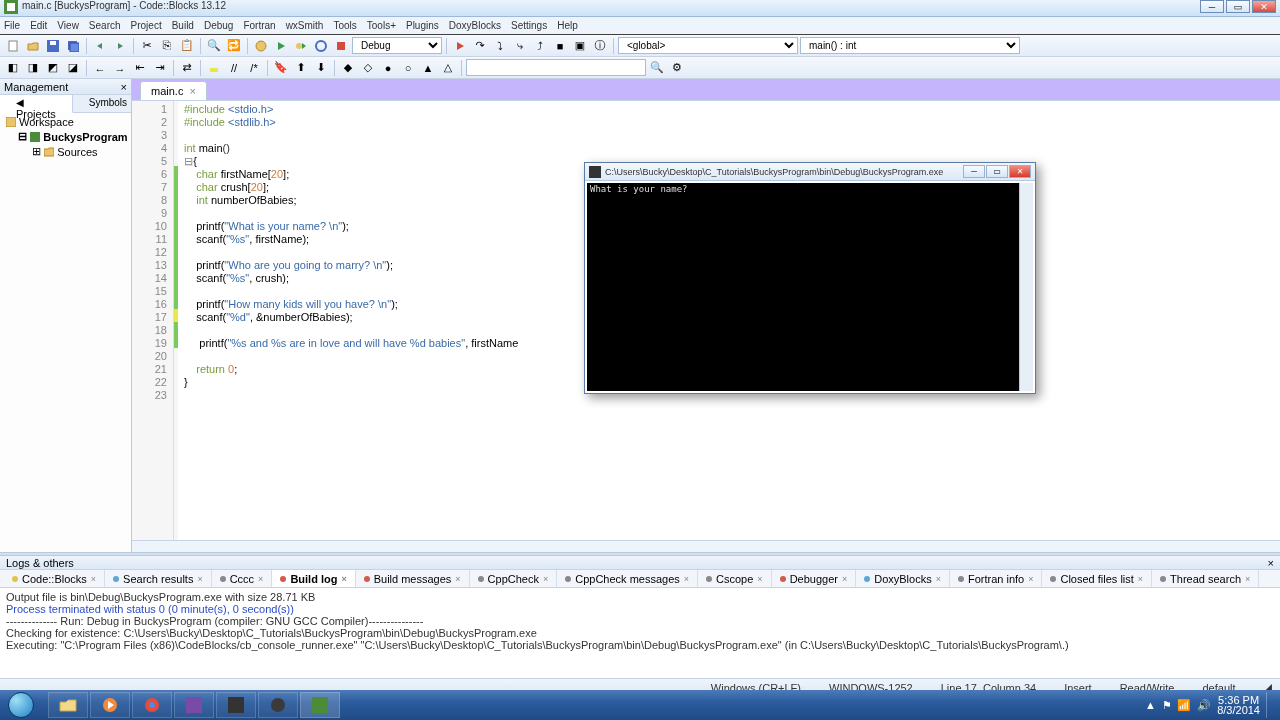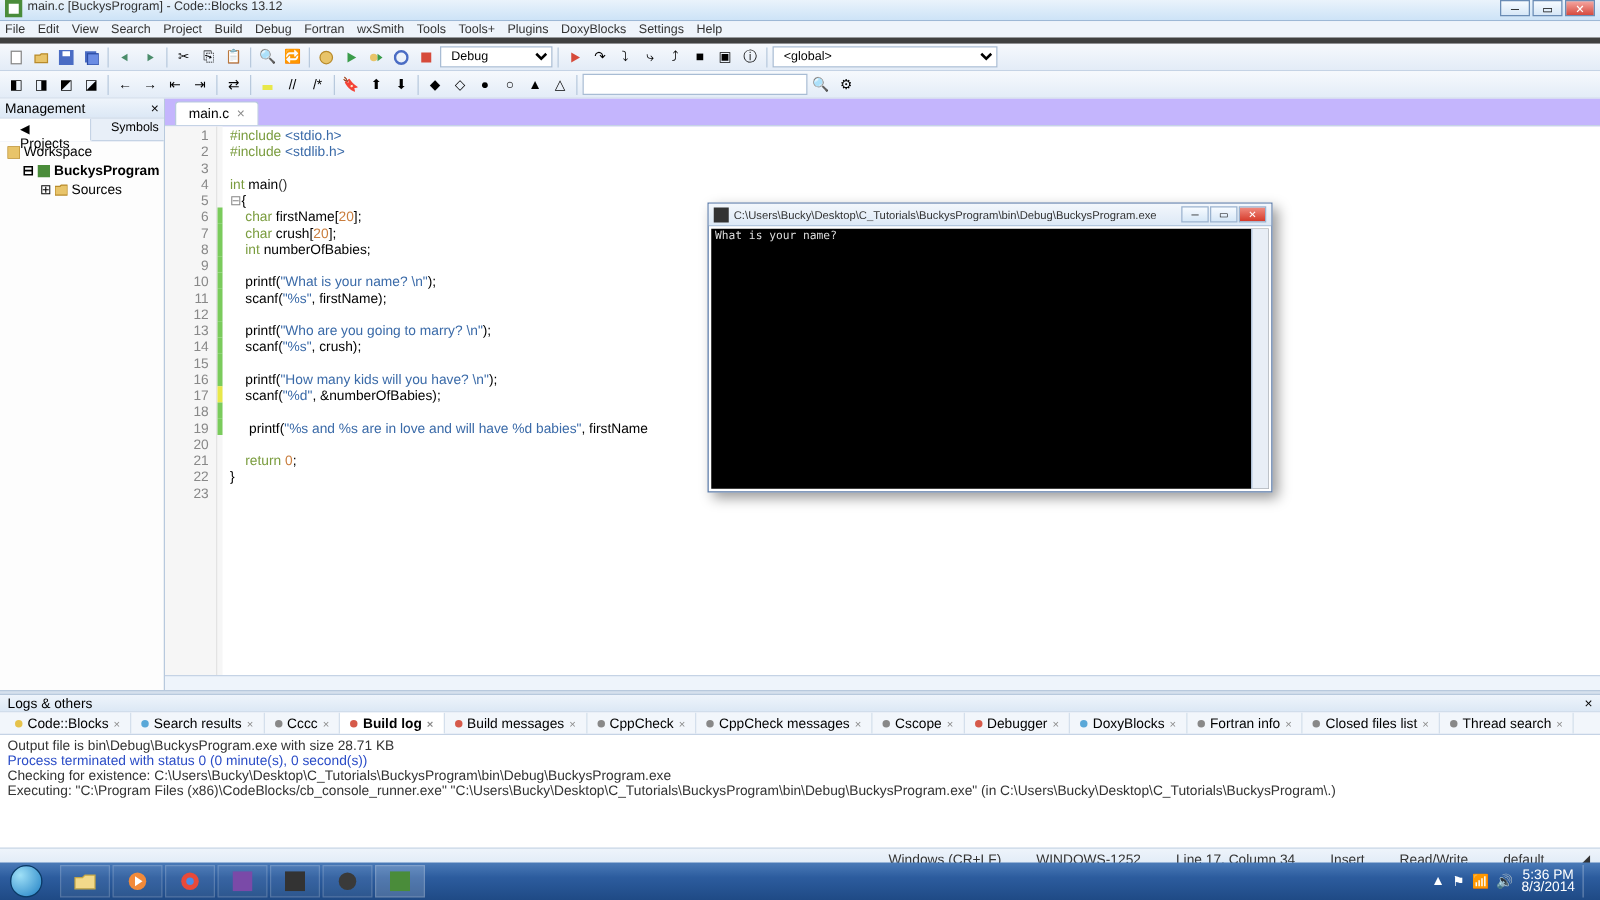--- a/index.html
+++ b/index.html
@@ -5,21 +5,21 @@
 * { margin: 0; padding: 0; box-sizing: border-box; font-family: Tahoma, sans-serif; font-size: 11px; }
 body { width: 1280px; height: 720px; background: #fff; overflow: hidden; position: relative; }
 
 .title-bar { height: 17px; background: linear-gradient(to bottom, #eaf3fb, #cde3f7); display: flex; align-items: flex-start; padding: 0 4px; border-bottom: 1px solid #9db8d6; }
 .title-bar .icon { width: 14px; height: 14px; margin-right: 4px; }
 .title-bar .title { color: #333; flex: 1; font-size: 10px; }
 .win-controls { display: flex; gap: 2px; }
 .win-btn { width: 24px; height: 13px; border: 1px solid #6a8cb5; background: linear-gradient(#f7fbff,#d6e7f7); display: flex; align-items: center; justify-content: center; font-size: 9px; cursor: pointer; }
 .win-close { background: linear-gradient(#f5a6a0,#d64b3f); color: #fff; }
 
-.menu-bar { height: 18px; background: #eef4fb; display: flex; align-items: center; padding: 0 4px; gap: 10px; border-bottom: 5px solid #404040; }
+.menu-bar { height: 18px; background: #eef4fb; display: flex; align-items: center; padding: 0 4px; gap: 10px; border-bottom: 1px solid #404040; }
 .menu-bar span { color: #333; cursor: pointer; font-size: 10px; }
 
 .toolbar { height: 22px; background: linear-gradient(#f6f9fd,#e3ecf7); border-bottom: 1px solid #c5d3e5; display: flex; align-items: center; padding: 0 4px; gap: 2px; }
 .tb-btn { width: 18px; height: 18px; border: 1px solid transparent; display: flex; align-items: center; justify-content: center; cursor: pointer; }
 .tb-sep { width: 1px; height: 16px; background: #b8c9dd; margin: 0 2px; }
 .tb-sel { height: 17px; border: 1px solid #a8bcd4; background: #fff; padding: 0 4px; font-size: 10px; }
 .tb-sel.wide { flex: 0 0 180px; }
 .tb-sel.wider { flex: 0 0 220px; }
 
 .main-row { display: flex; height: 473px; }
@@ -68,21 +68,21 @@
 .status-bar .sp { flex: 1; }
 
 .taskbar { position: absolute; bottom: 0; left: 0; right: 0; height: 30px; background: linear-gradient(to bottom, #4b7bb8, #2c5c9e 40%, #1f4a85); display: flex; align-items: center; }
 .start-orb { width: 42px; height: 30px; display: flex; align-items: center; justify-content: center; cursor: pointer; }
 .start-orb-c { width: 26px; height: 26px; border-radius: 50%; background: radial-gradient(circle at 30% 30%, #9fe0f7, #1f7fc4); border: 1px solid #0a3a66; }
 .task-items { display: flex; gap: 2px; margin-left: 6px; }
 .task-item { width: 40px; height: 26px; border: 1px solid rgba(255,255,255,0.18); background: rgba(255,255,255,0.06); display: flex; align-items: center; justify-content: center; cursor: pointer; }
 .tray { margin-left: auto; display: flex; align-items: center; gap: 6px; padding-right: 6px; color: #fff; font-size: 9px; }
 .tray-time { text-align: center; line-height: 10px; }
 
-.console-win { position: absolute; left: 566px; top: 162px; width: 452px; height: 232px; background: #fff; border: 1px solid #5a7aa8; box-shadow: 4px 4px 10px rgba(0,0,0,0.4); display: flex; flex-direction: column; }
+.console-win { position: absolute; left: 584px; top: 162px; width: 452px; height: 232px; background: #fff; border: 1px solid #5a7aa8; box-shadow: 4px 4px 10px rgba(0,0,0,0.4); display: flex; flex-direction: column; }
 .console-title { height: 18px; background: linear-gradient(#f3f7fc, #dde9f6); display: flex; align-items: center; padding: 0 4px; border-bottom: 1px solid #b4c8df; }
 .console-title .icon { width: 12px; height: 12px; background: #333; margin-right: 4px; }
 .console-title .t { flex: 1; font-size: 9px; color: #333; overflow: hidden; white-space: nowrap; }
 .console-title .wbtns { display: flex; gap: 1px; }
 .console-title .wb { width: 22px; height: 13px; border: 1px solid #9bb3cf; background: linear-gradient(#f7fbff,#d6e7f7); display: flex; align-items: center; justify-content: center; font-size: 8px; cursor: pointer; }
 .console-title .wb.close { background: linear-gradient(#f08b7f,#d63a2a); color: #fff; }
 .console-body { flex: 1; background: #000; margin: 2px; position: relative; }
 .console-body .out { position: absolute; top: 1px; left: 3px; color: #ddd; font-family: 'Lucida Console', monospace; font-size: 9px; white-space: pre; }
 .console-sb { position: absolute; right: 0; top: 0; bottom: 0; width: 14px; background: #e8eef6; border-left: 1px solid #b4c8df; }
 
@@ -201,20 +201,21 @@
     </div>
   <div class="tb-btn">↷</div>
   <div class="tb-btn">⤵</div>
   <div class="tb-btn">⤷</div>
   <div class="tb-btn">⤴</div>
   <div class="tb-btn">■</div>
   <div class="tb-btn">▣</div>
   <div class="tb-btn">ⓘ</div>
   <div class="tb-sep"></div>
   <select class="tb-sel wide"><option>&lt;global&gt;</option></select>
+  <select class="tb-sel wider"><option>main() : int</option></select>
 </div>
 
 <div class="toolbar">
   <div class="tb-btn">◧</div>
   <div class="tb-btn">◨</div>
   <div class="tb-btn">◩</div>
   <div class="tb-btn">◪</div>
   <div class="tb-sep"></div>
   <div class="tb-btn">←</div>
   <div class="tb-btn">→</div>
@@ -423,20 +424,21 @@
       <span class="log-dot" style="background:#888"></span>
       <span>Thread search</span>
       <span class="x">×</span>
     </div>
   </div>
 <div class="log-body" id="log-body">
     <div>Output file is bin\Debug\BuckysProgram.exe with size 28.71 KB</div>
     <div class="blue">Process terminated with status 0 (0 minute(s), 0 second(s))</div>
     <div> </div>
     <div> </div>
+    <div>-------------- Run: Debug in BuckysProgram (compiler: GNU GCC Compiler)---------------</div>
     <div> </div>
     <div>Checking for existence: C:\Users\Bucky\Desktop\C_Tutorials\BuckysProgram\bin\Debug\BuckysProgram.exe</div>
     <div>Executing: "C:\Program Files (x86)\CodeBlocks/cb_console_runner.exe" "C:\Users\Bucky\Desktop\C_Tutorials\BuckysProgram\bin\Debug\BuckysProgram.exe"  (in C:\Users\Bucky\Desktop\C_Tutorials\BuckysProgram\.)</div>
   </div>
 
 <div class="status-bar">
   <span class="sp"></span>
   <span>Windows (CR+LF)</span>
   <span>WINDOWS-1252</span>
   <span>Line 17, Column 34</span>

